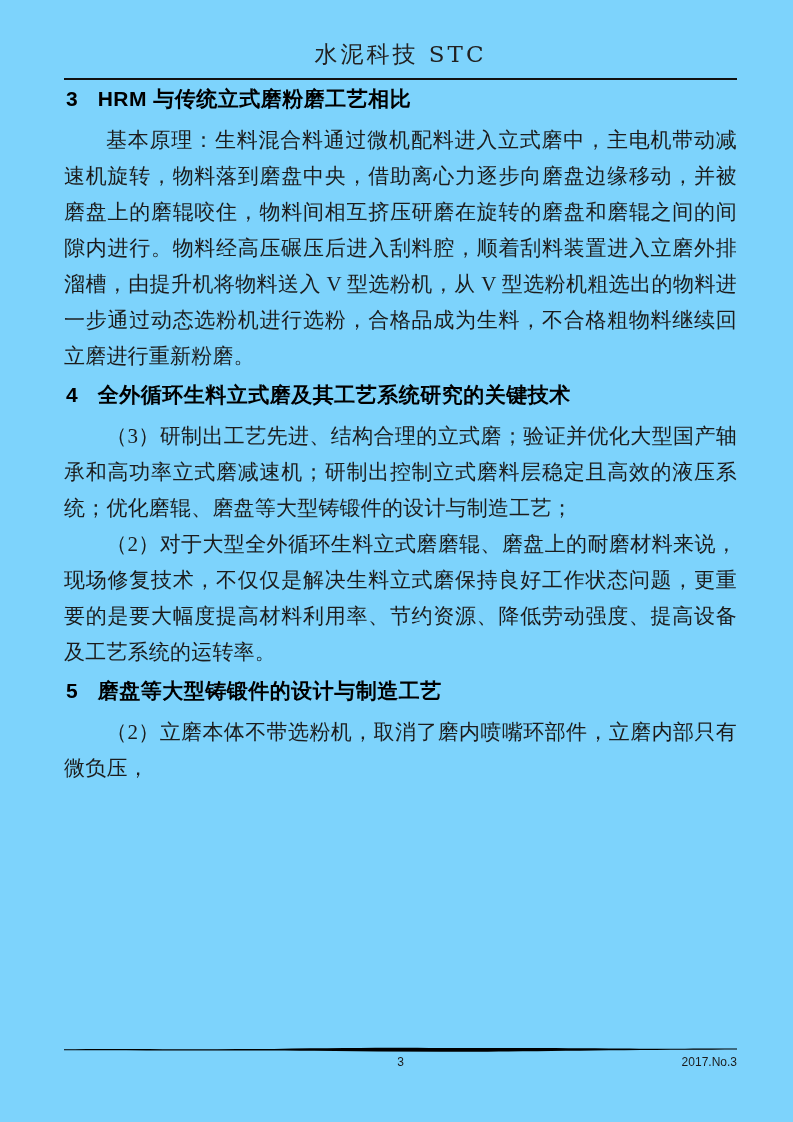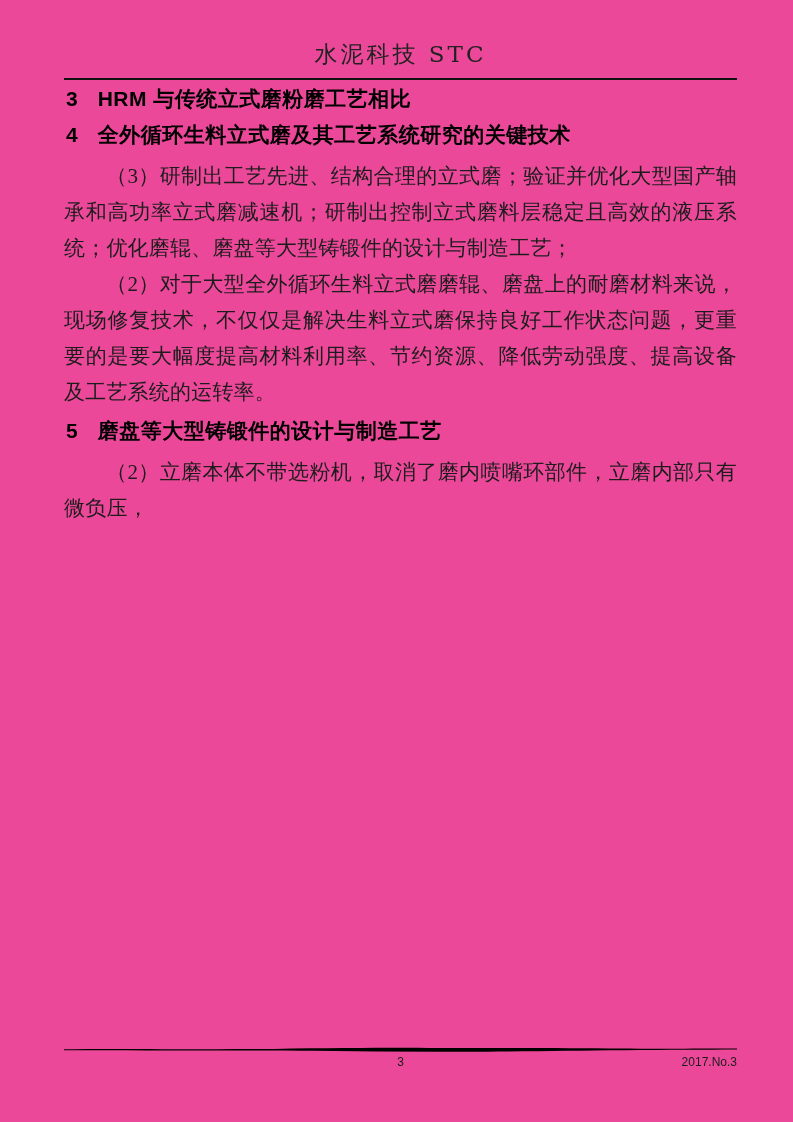--- a/index.html
+++ b/index.html
@@ -1,21 +1,21 @@
 <!DOCTYPE html>
 <html><head>
 <meta charset="utf-8">
 <style>
   html, body { margin: 0; padding: 0; background: #ffffff; }
 
   .page {
     position: relative;
     width: 793px;
     height: 1122px;
-    background: #ec4899;
+    background: #7dd3fc;
     box-sizing: border-box;
     padding: 40px 56px 0 64px;
     font-family: "Liberation Serif", "DejaVu Serif", serif;
     color: #1c1c1c;
     overflow: hidden;
   }
 
   .journal-title {
     text-align: center;
     font-size: 23px;
@@ -93,20 +93,21 @@
 
   <div class="journal-title">水泥科技 STC</div>
 
   <hr class="header-rule">
 
   <h2 class="sec-heading tight-top">
     <span class="sec-num">3</span>
     <span class="sec-title">HRM 与传统立式磨粉磨工艺相比</span>
   </h2>
 
+  <p class="body-p">基本原理：生料混合料通过微机配料进入立式磨中，主电机带动减速机旋转，物料落到磨盘中央，借助离心力逐步向磨盘边缘移动，并被磨盘上的磨辊咬住，物料间相互挤压研磨在旋转的磨盘和磨辊之间的间隙内进行。物料经高压碾压后进入刮料腔，顺着刮料装置进入立磨外排溜槽，由提升机将物料送入 V 型选粉机，从 V 型选粉机粗选出的物料进一步通过动态选粉机进行选粉，合格品成为生料，不合格粗物料继续回立磨进行重新粉磨。</p>
 
   <h2 class="sec-heading">
     <span class="sec-num">4</span>
     <span class="sec-title">全外循环生料立式磨及其工艺系统研究的关键技术</span>
   </h2>
 
   <p class="body-p">（3）研制出工艺先进、结构合理的立式磨；验证并优化大型国产轴承和高功率立式磨减速机；研制出控制立式磨料层稳定且高效的液压系统；优化磨辊、磨盘等大型铸锻件的设计与制造工艺；</p>
   <p class="body-p">（2）对于大型全外循环生料立式磨磨辊、磨盘上的耐磨材料来说，现场修复技术，不仅仅是解决生料立式磨保持良好工作状态问题，更重要的是要大幅度提高材料利用率、节约资源、降低劳动强度、提高设备及工艺系统的运转率。</p>
 
   <h2 class="sec-heading">

